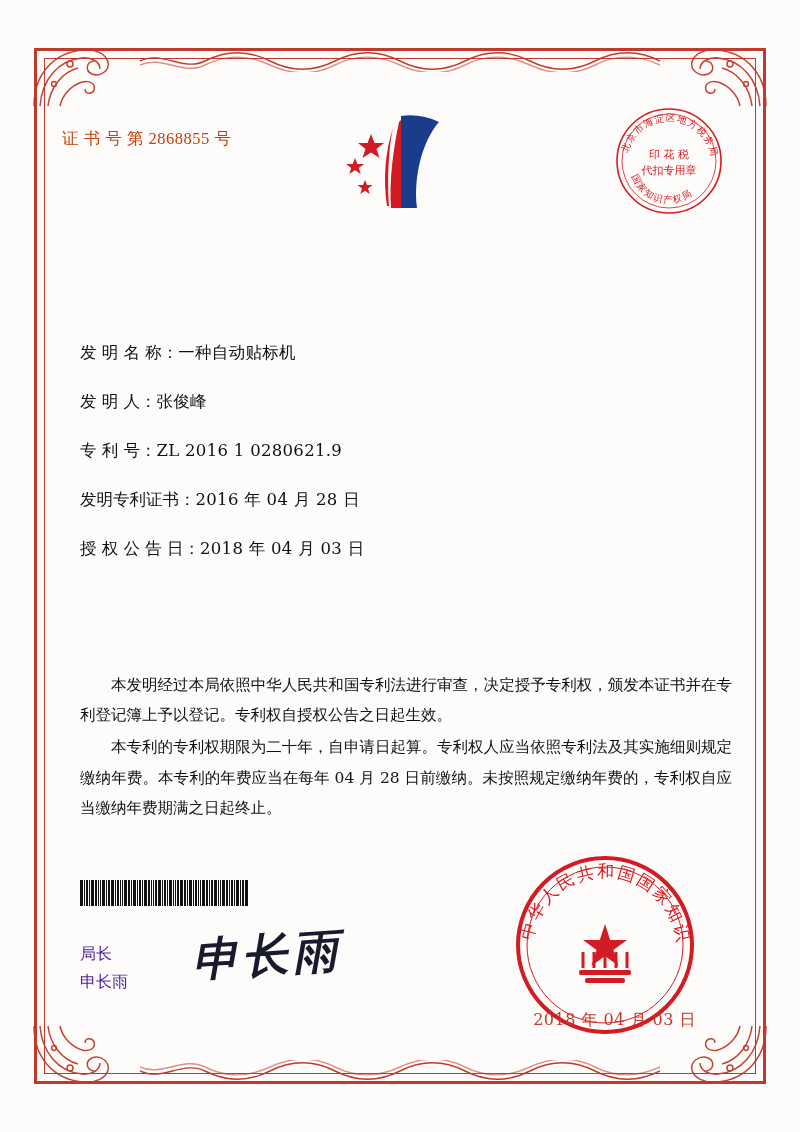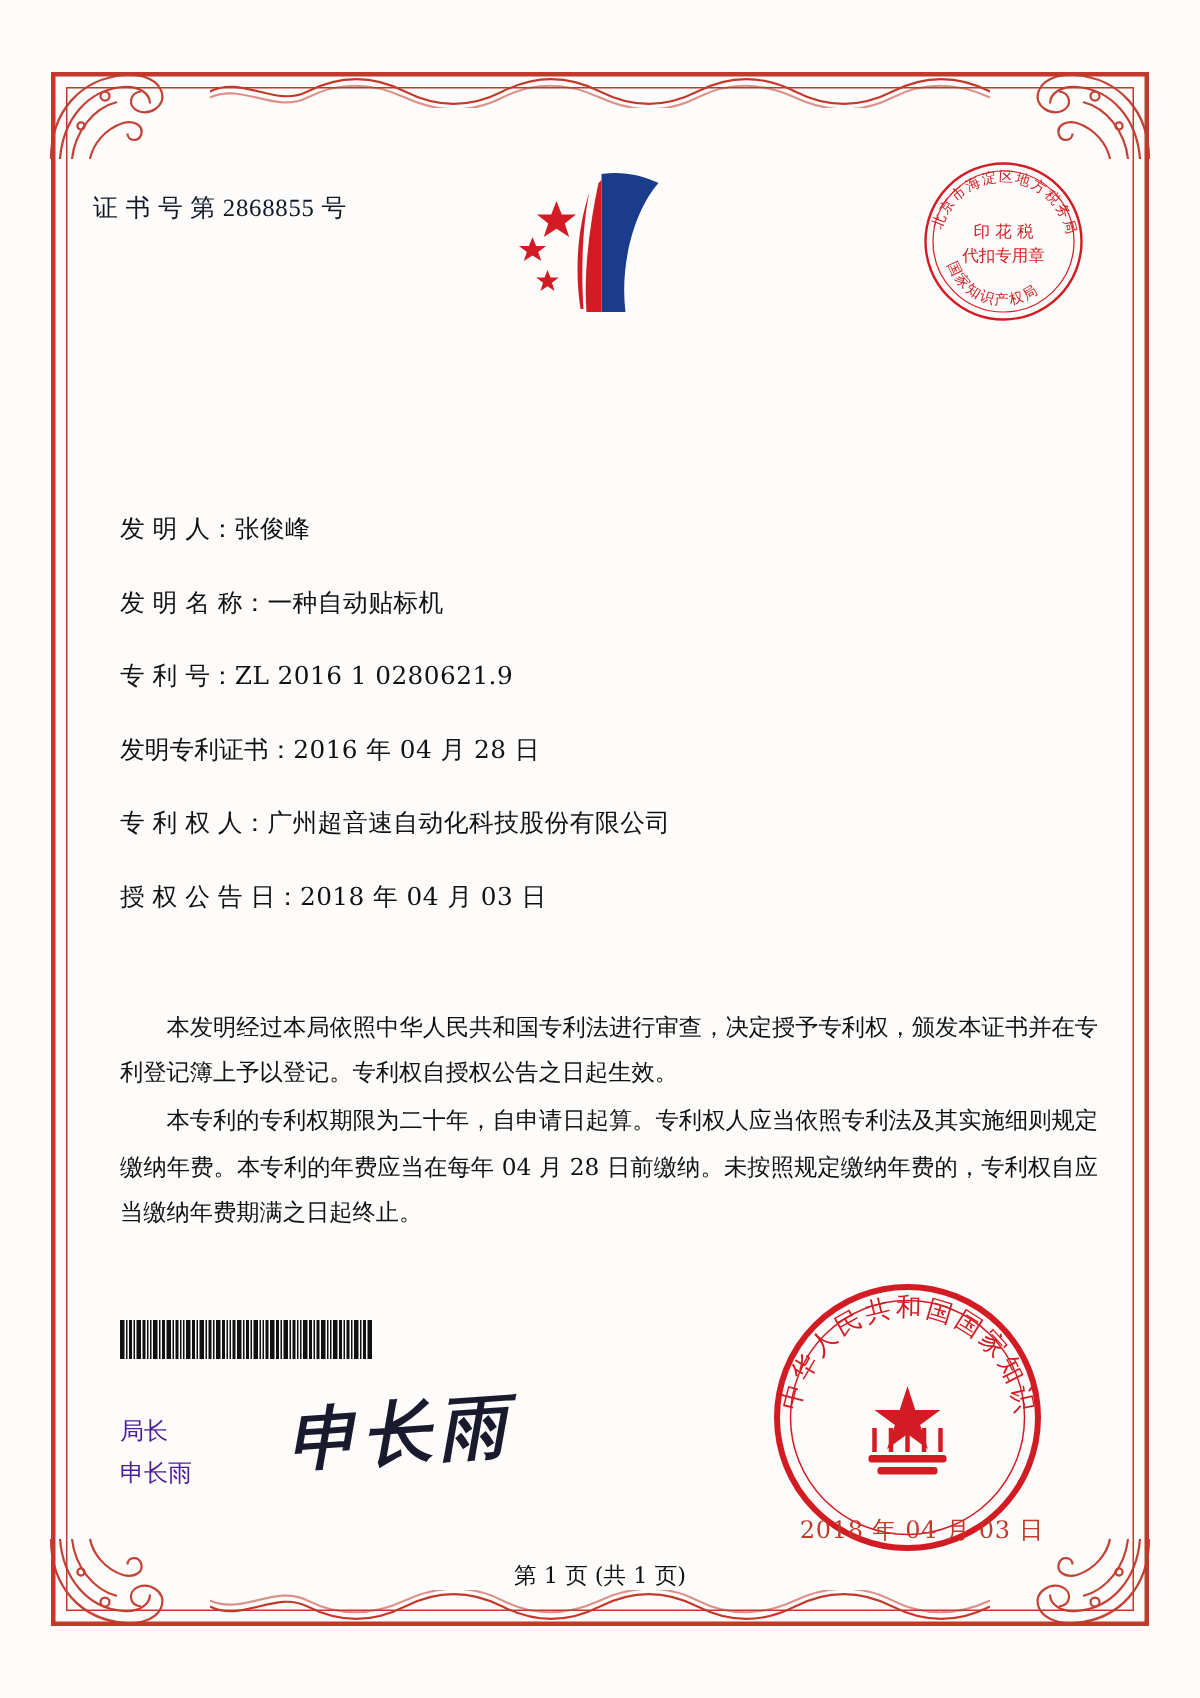--- a/index.html
+++ b/index.html
@@ -69,21 +69,21 @@
     top: 80px;
     bottom: 80px;
   }
 
   .cert-no {
     position: absolute;
     left: 0;
     top: 48px;
     font-size: 16.5px;
     letter-spacing: .5px;
-    color: #0f172a;
+    color: #c2410c;
     font-family: "Liberation Serif", "DejaVu Serif", serif;
   }
 
   
   .logo {
     position: absolute;
     left: 50%;
     top: 30px;
     transform: translateX(-50%);
     width: 130px;
@@ -327,38 +327,34 @@
           <textPath href="#tsArcBot" startOffset="10%">国家知识产权局</textPath>
         </text>
         <text x="59" y="56" text-anchor="middle" font-size="11" fill="#d31b23" font-family="DejaVu Serif, serif">印 花 税</text>
         <text x="59" y="72" text-anchor="middle" font-size="11" fill="#d31b23" font-family="DejaVu Serif, serif">代扣专用章</text>
       </svg>
     </div>
 
 
     <div class="fields">
       <div class="field">
+        <span class="lbl">发 明 名 称：</span>
+        <span class="val">一种自动贴标机</span>
+      </div>
+      <div class="field">
         <span class="lbl">发 明 人：</span>
         <span class="val">张俊峰</span>
-      </div>
-      <div class="field">
-        <span class="lbl">发 明 名 称：</span>
-        <span class="val">一种自动贴标机</span>
       </div>
       <div class="field">
         <span class="lbl">专 利 号：</span>
         <span class="val">ZL 2016 1 0280621.9</span>
       </div>
       <div class="field">
         <span class="lbl">发明专利证书：</span>
         <span class="val">2016 年 04 月 28 日</span>
-      </div>
-      <div class="field">
-        <span class="lbl">专 利 权 人：</span>
-        <span class="val">广州超音速自动化科技股份有限公司</span>
       </div>
       <div class="field">
         <span class="lbl">授 权 公 告 日：</span>
         <span class="val">2018 年 04 月 03 日</span>
       </div>
     </div>
 
     <div class="paragraphs">
       <p>本发明经过本局依照中华人民共和国专利法进行审查，决定授予专利权，颁发本证书并在专利登记簿上予以登记。专利权自授权公告之日起生效。</p>
       <p>本专利的专利权期限为二十年，自申请日起算。专利权人应当依照专利法及其实施细则规定缴纳年费。本专利的年费应当在每年 04 月 28 日前缴纳。未按照规定缴纳年费的，专利权自应当缴纳年费期满之日起终止。</p>
@@ -446,15 +442,14 @@
           <rect x="-26" y="20" width="52" height="5" rx="2"></rect>
           <rect x="-20" y="28" width="40" height="5" rx="2"></rect>
           <g stroke="#d31b23" stroke-width="3" fill="none">
             <path d="M-22 18 L-22 2 M-11 18 L-11 2 M0 18 L0 2 M11 18 L11 2 M22 18 L22 2"></path>
           </g>
         </g>
       </svg>
     </div>
     <div class="seal-date">2018 年 04 月 03 日</div>
 
-    <div class="page-footer">第 1 页 (共 1 页)</div>
   </div>
 </div>
 
 </body></html>

